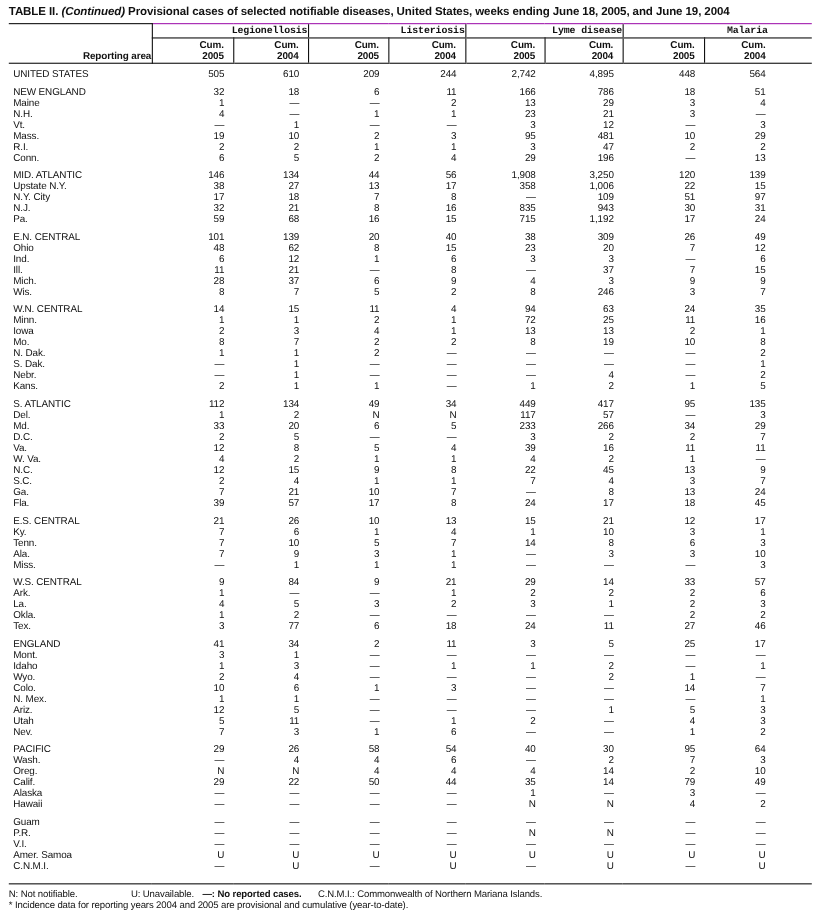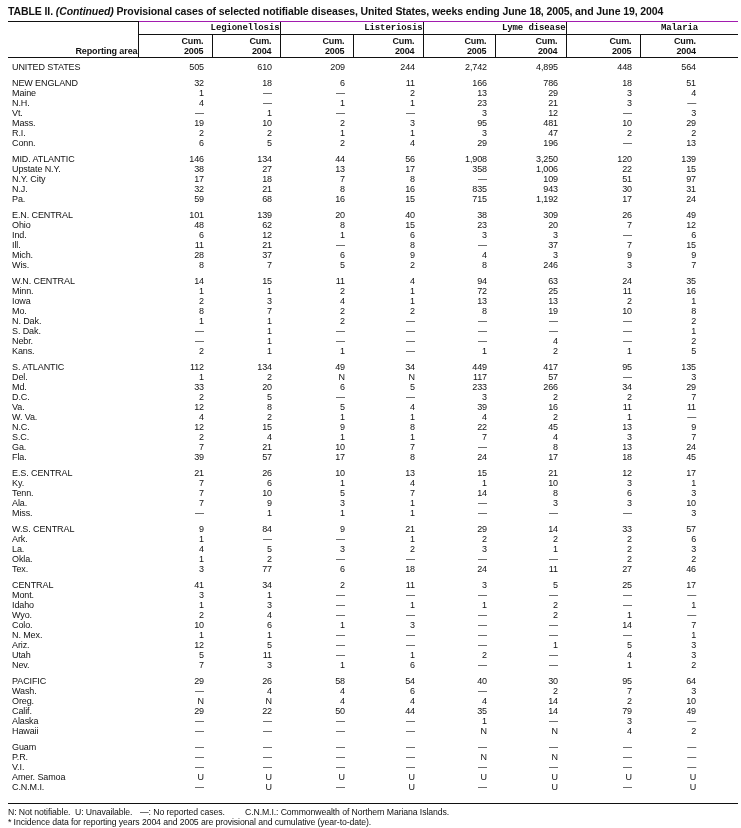--- a/index.html
+++ b/index.html
@@ -23,22 +23,22 @@
   th.sub.last{padding-right:42px;}
   td{padding:0;vertical-align:bottom;}
   td.label{text-align:left;padding-left:4px;white-space:nowrap;}
   td.num{text-align:right;padding-right:8px;white-space:nowrap;}
   td.num.c7{padding-right:42px;}
   tr.summary td{padding-top:4px;}
   tr.gap td{padding-top:6px;}
   tbody tr.lastrow td{border-bottom:1px solid #111;padding-bottom:11px;}
   .fnotes{font-size:8.7px;line-height:10.5px;letter-spacing:-0.1px;padding-top:3px;}
   .fnotes .fn1{display:inline-block;width:67px;}
-  .fnotes .fn2{display:inline-block;width:65px;}
-  .fnotes .fn3{display:inline-block;width:105px;}
+  .fnotes .fn2{display:inline-block;width:65px;margin-left:44px;}
+  .fnotes .fn3{display:inline-block;width:105px;font-weight:bold;}
   .fnotes .fn4{display:inline-block;}
 </style>
 </head>
 <body>
 
 <div class="page">
 
   <div class="title"><span>TABLE II.</span> <span class="i">(Continued)</span> <span>Provisional cases of selected notifiable diseases, United States, weeks ending June 18, 2005, and June 19, 2004</span></div>
 
   <table>
@@ -608,21 +608,21 @@
           <td class="num c0">3</td>
           <td class="num c1">77</td>
           <td class="num c2">6</td>
           <td class="num c3">18</td>
           <td class="num c4">24</td>
           <td class="num c5">11</td>
           <td class="num c6">27</td>
           <td class="num c7">46</td>
         </tr>
         <tr class="region gap">
-          <td class="label">CENTRAL</td>
+          <td class="label">ENGLAND</td>
           <td class="num c0">41</td>
           <td class="num c1">34</td>
           <td class="num c2">2</td>
           <td class="num c3">11</td>
           <td class="num c4">3</td>
           <td class="num c5">5</td>
           <td class="num c6">25</td>
           <td class="num c7">17</td>
         </tr>
         <tr class="state">

